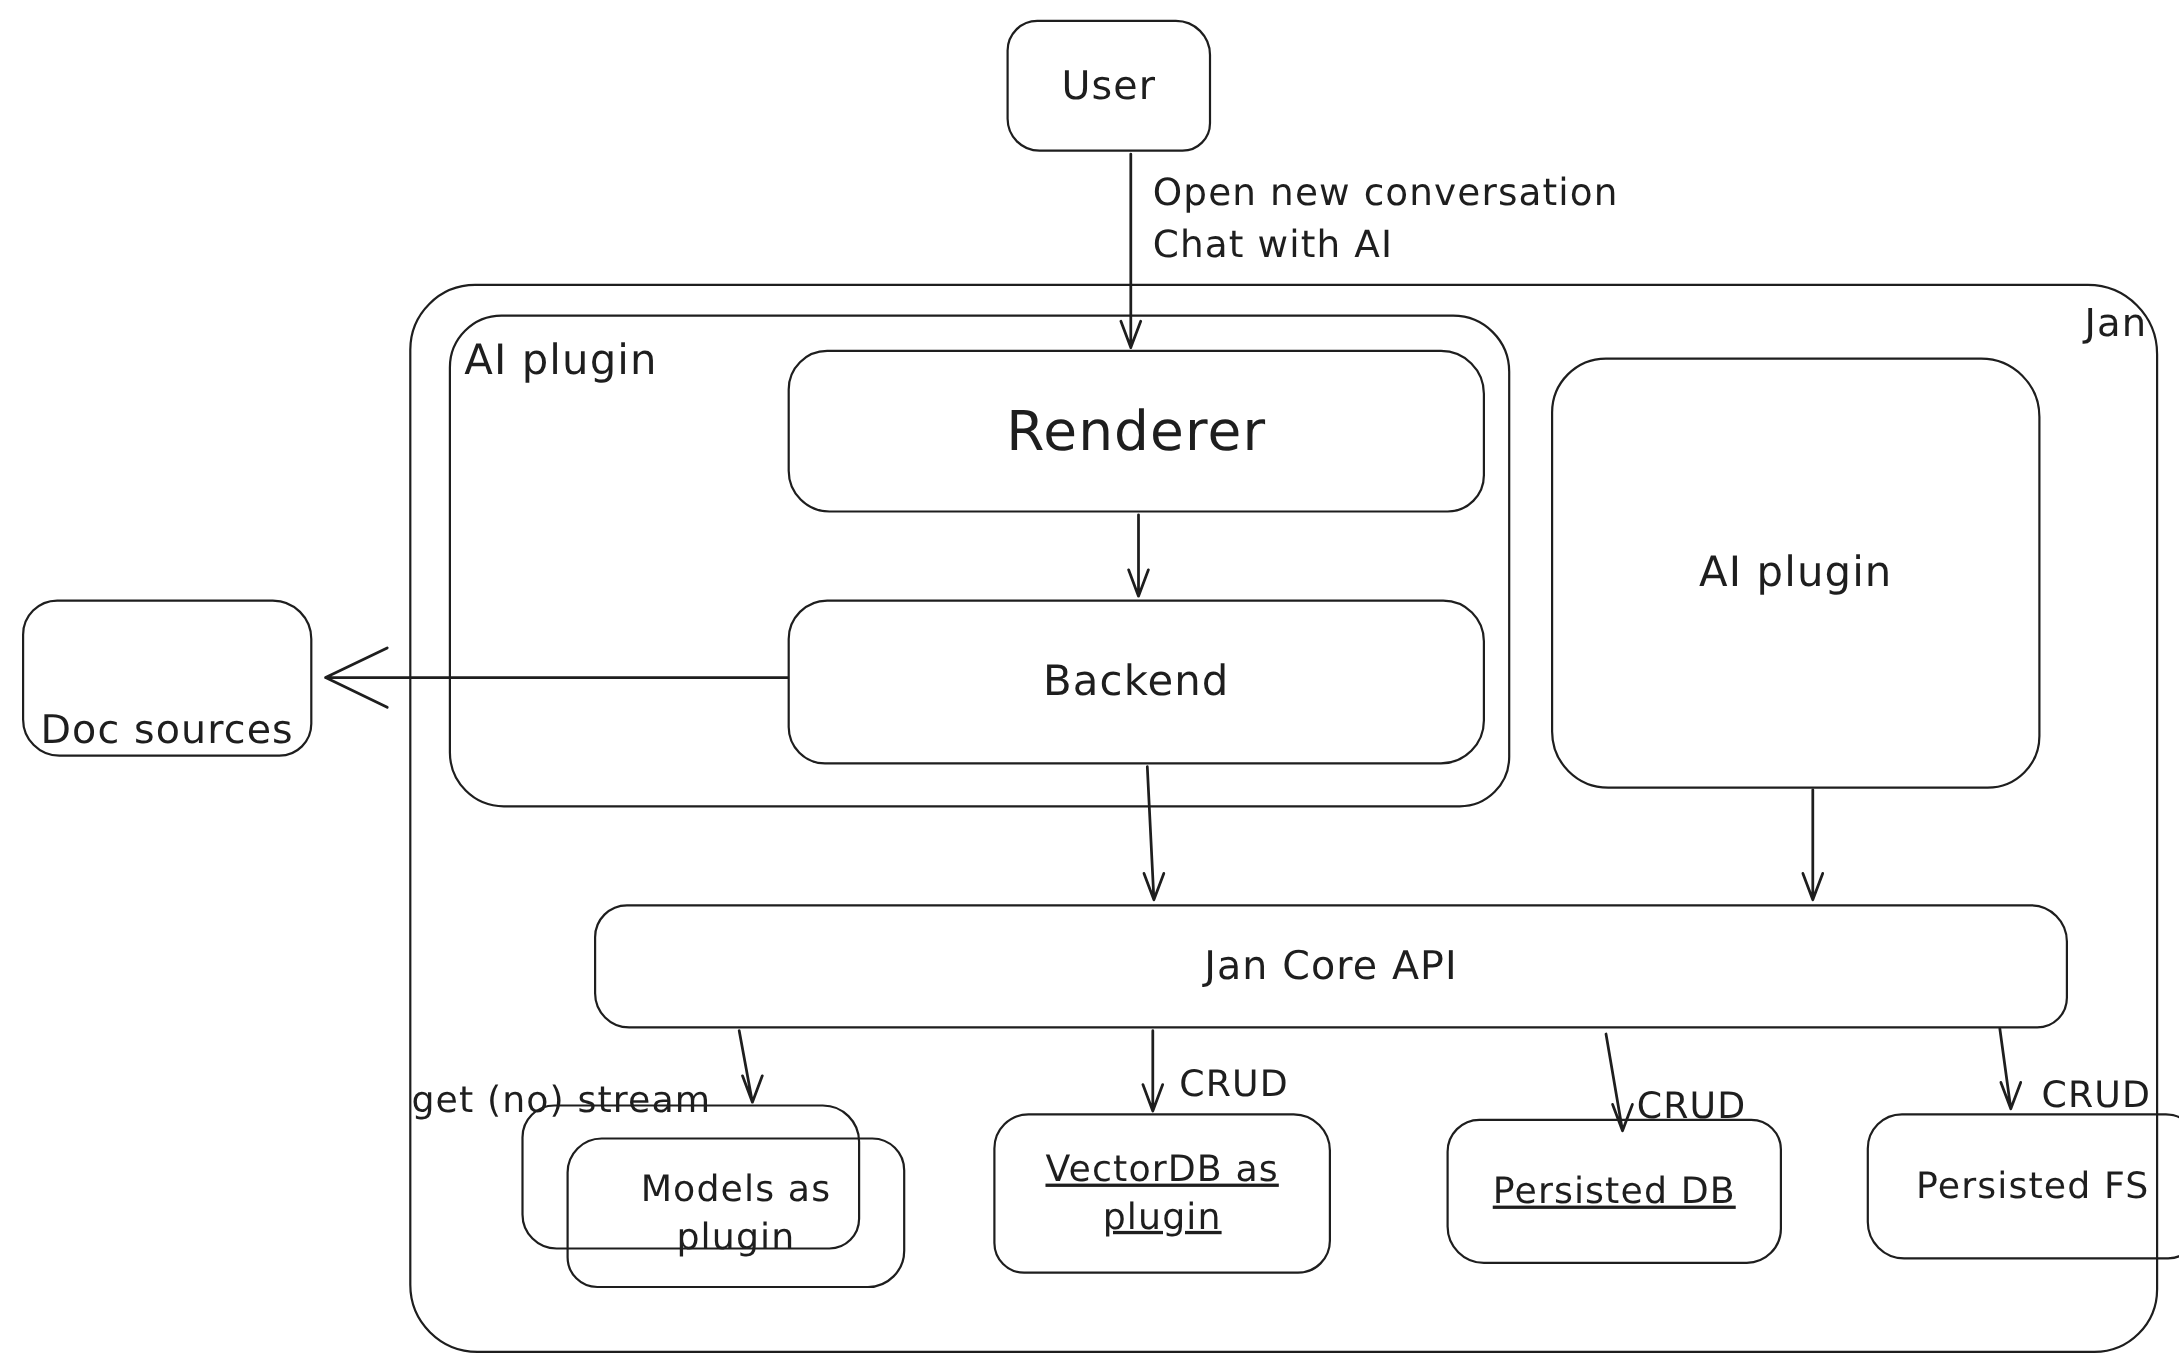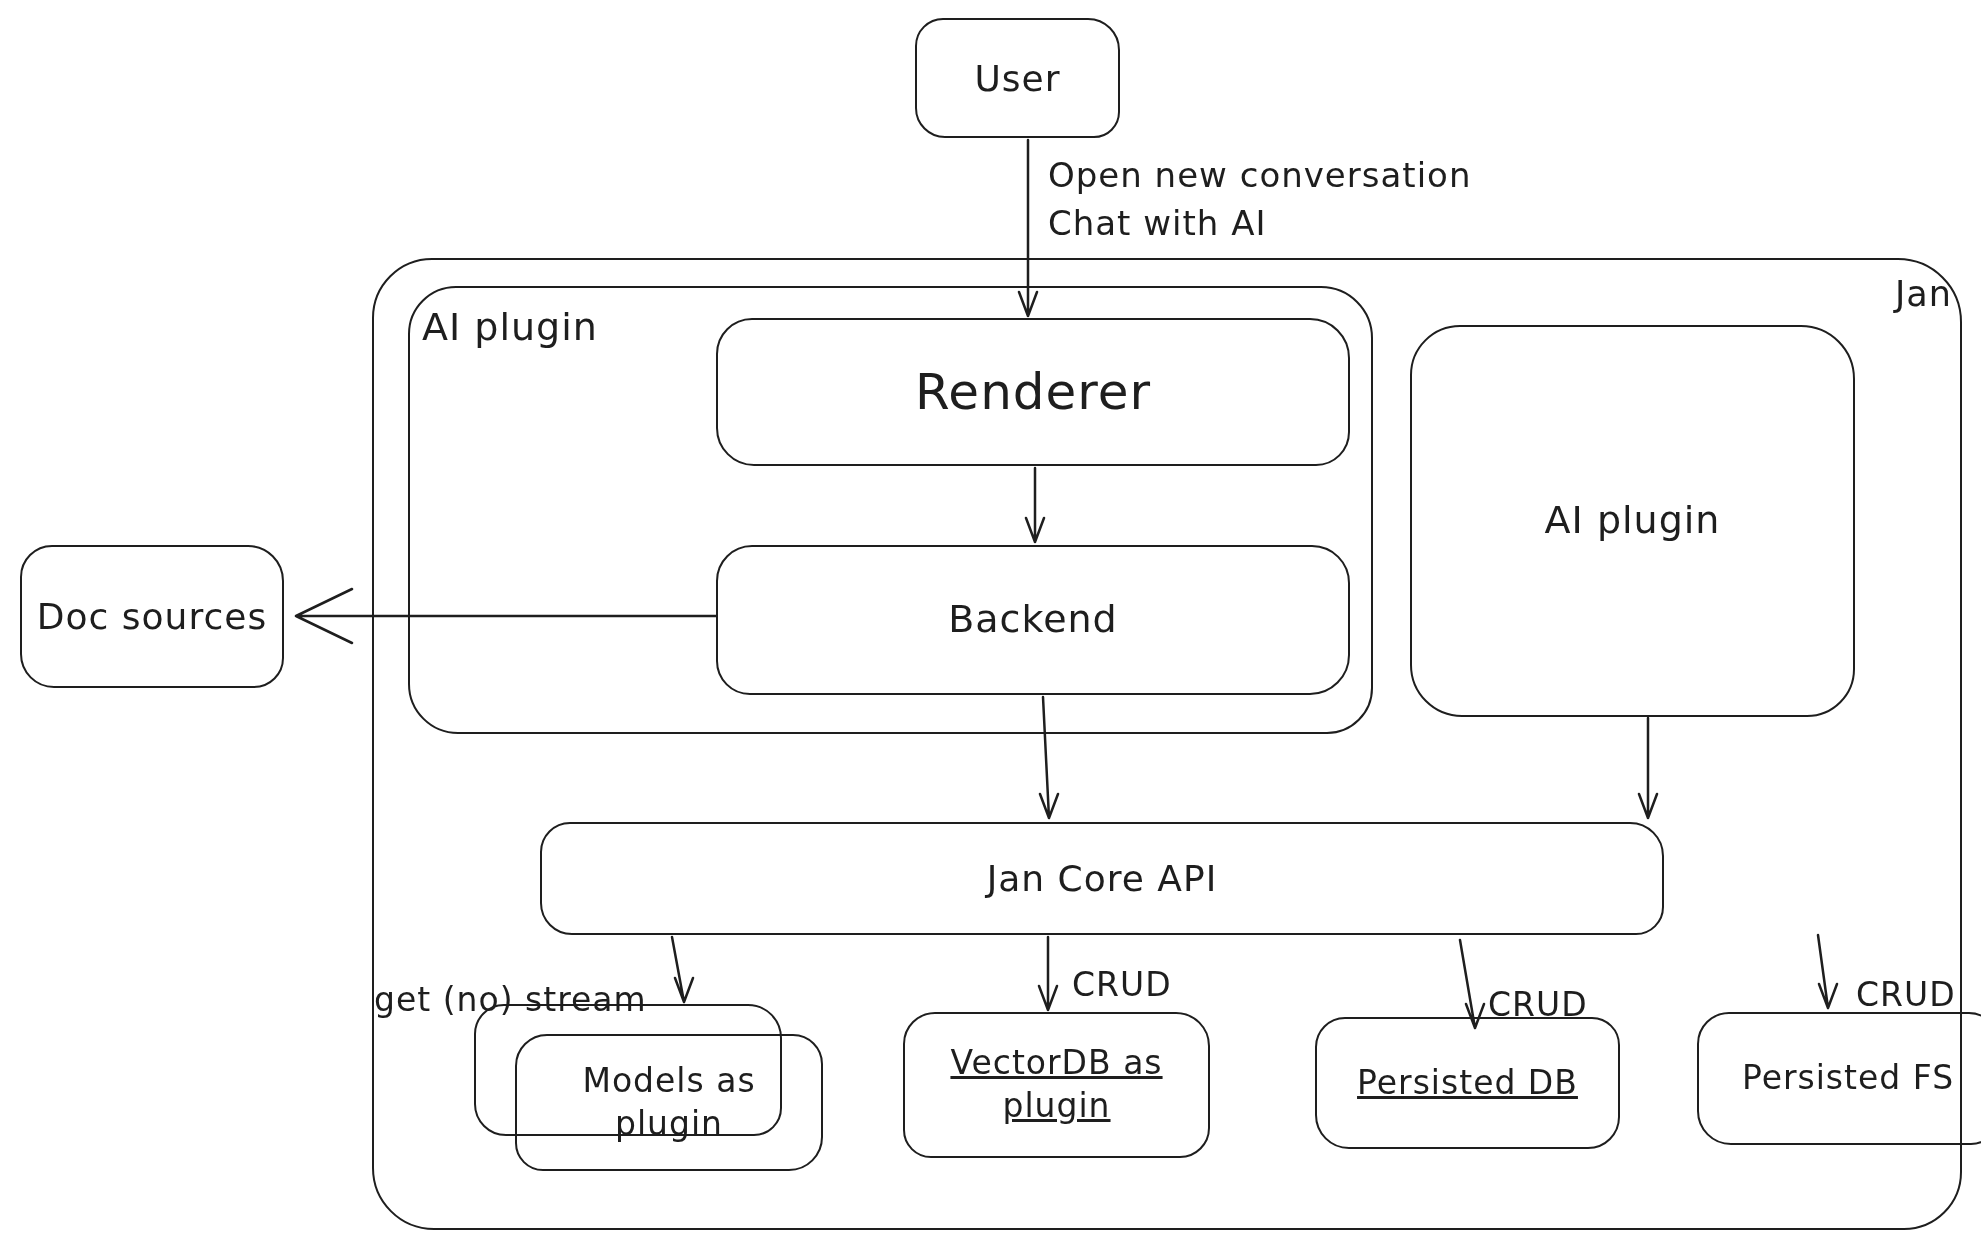--- a/index.html
+++ b/index.html
@@ -29,41 +29,41 @@
 
 <div class="canvas">
 
   <div class="box" style="left:372px; top:258px; width:1590px; height:972px; border-radius:60px 64px 58px 62px;"></div>
   <div class="corner-label" style="left:1862px; top:274px; width:90px; text-align:right;">Jan</div>
 
   <div class="box" style="left:408px; top:286px; width:965px; height:448px; border-radius:48px 52px 46px 50px;"></div>
   <div class="corner-label" style="left:422px; top:305px; font-size:38px;">AI plugin</div>
 
 
-  <div class="box" style="left:915px; top:18px; width:205px; height:120px; border-radius:28px 32px 26px 30px;">
+  <div class="box" style="left:915px; top:18px; width:186px; height:120px; border-radius:28px 32px 26px 30px;">
     <span class="node-label">User</span>
   </div>
 
   <div class="box" style="left:716px; top:318px; width:634px; height:148px; border-radius:36px 40px 34px 38px;">
     <span class="node-label" style="font-size:50px;">Renderer</span>
   </div>
 
   <div class="box" style="left:716px; top:545px; width:634px; height:150px; border-radius:36px 38px 40px 34px;">
     <span class="node-label" style="font-size:38px;">Backend</span>
   </div>
 
-  <div class="box" style="left:20px; top:545px; width:264px; height:143px; border-radius:32px 36px 30px 34px;">
+  <div class="box" style="left:20px; top:545px; width:264px; height:143px; border-radius:32px 36px 30px 34px;align-items:flex-end;">
     <span class="node-label">Doc sources</span>
   </div>
 
   <div class="box" style="left:1410px; top:325px; width:445px; height:392px; border-radius:50px 54px 48px 52px;">
     <span class="node-label" style="font-size:38px;">AI plugin</span>
   </div>
 
-  <div class="box" style="left:540px; top:822px; width:1124px; height:113px; border-radius:30px 34px 28px 32px;">
+  <div class="box" style="left:540px; top:822px; width:1340px; height:113px; border-radius:30px 34px 28px 32px;">
     <span class="node-label">Jan Core API</span>
   </div>
 
   <div class="box" style="left:474px; top:1004px; width:308px; height:132px; border-radius:30px 34px 28px 32px;"></div>
   <div class="box" style="left:515px; top:1034px; width:308px; height:137px; border-radius:32px 30px 34px 28px; padding:0 28px;">
     <span class="small-node-label">Models as plugin</span>
   </div>
 
   <div class="box" style="left:903px; top:1012px; width:307px; height:146px; border-radius:32px 34px 30px 28px; padding:0 20px;text-decoration:underline;">
     <span class="small-node-label">VectorDB as plugin</span>

